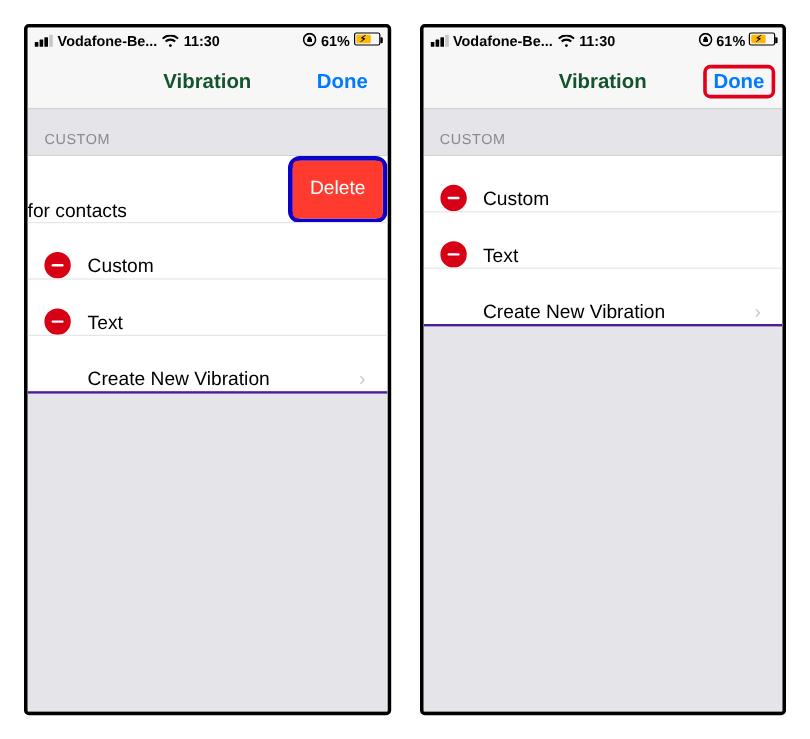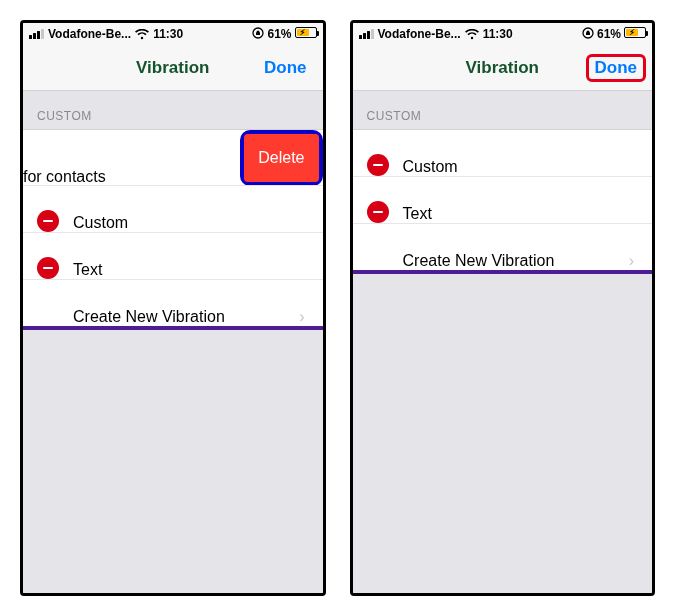--- a/index.html
+++ b/index.html
@@ -108,21 +108,21 @@
       background: #fff;
     }
     .row {
       min-height: 46px;
       border-top: 1px solid #e5e5ea;
       display: flex;
       align-items: center;
       position: relative;
     }
     .row:first-child { border-top: 1px solid #d1d1d6; }
-    .row:last-child { border-bottom: 4px solid #4c1d95; }
+    .row:last-child { border-bottom: 2px solid #4c1d95; }
     .row-content {
       display: flex;
       align-items: flex-end;
       padding: 0 14px;
       width: 100%;
       height: 46px;
     }
     .delete-circle {
       width: 22px;
       height: 22px;

